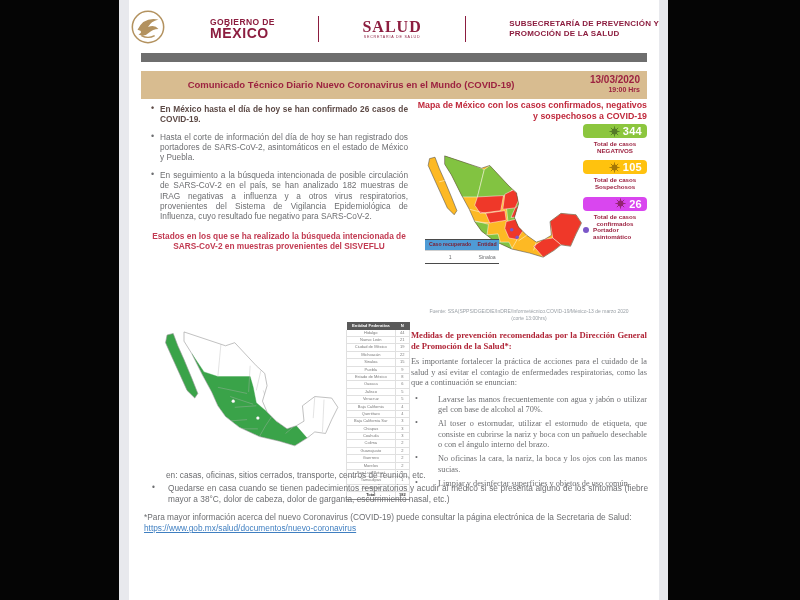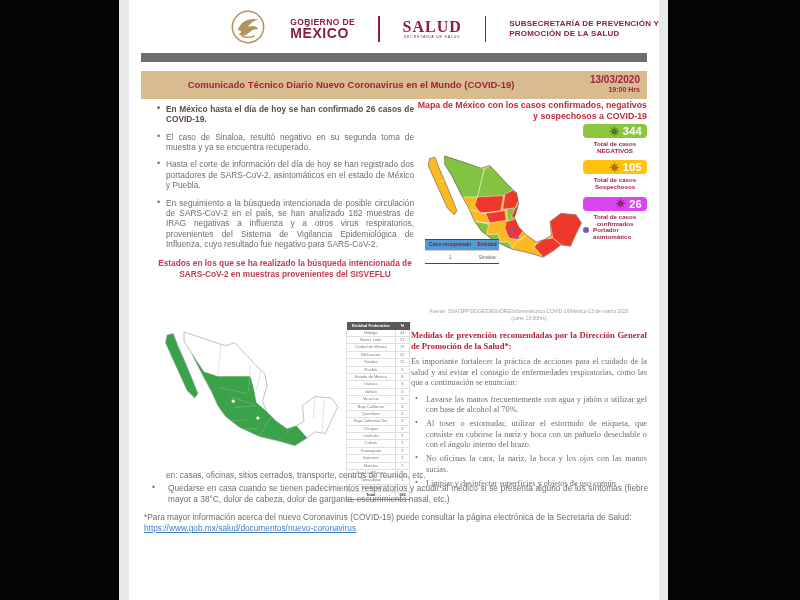--- a/index.html
+++ b/index.html
@@ -4,40 +4,40 @@
 <style>
   html,body{margin:0;padding:0;background:#000;}
   .stage{position:relative;width:800px;height:600px;background:#050505;overflow:hidden;
          font-family:"Liberation Sans",sans-serif;-webkit-font-smoothing:antialiased;}
   .edge{position:absolute;top:0;height:600px;background:#e8e9ed;}
   .edge.l{left:119px;width:10px;}
   .edge.r{left:659px;width:9px;}
   .paper{position:absolute;left:129px;top:0;width:530px;height:600px;background:#ffffff;}
 
   
-  .hdr{position:absolute;top:6px;left:0;width:100%;height:46px;display:flex;align-items:center;justify-content:flex-end;gap:23px;}
+  .hdr{position:absolute;top:6px;left:0;width:100%;height:46px;display:flex;align-items:center;justify-content:space-between;gap:23px;}
   .brand-block{display:flex;flex-direction:column;line-height:1;}
   .gob-top{font-size:8.5px;font-weight:bold;color:#8c1d3f;letter-spacing:.4px;}
   .gob-main{font-size:14px;font-weight:bold;color:#8c1d3f;letter-spacing:.6px;}
   .vdiv{width:1.5px;height:26px;background:#8c1d3f;}
   .salud{font-family:"Liberation Serif",serif;font-size:16px;font-weight:bold;color:#8c1d3f;letter-spacing:1px;line-height:1;}
   .salud-sub{font-size:3.6px;color:#8c1d3f;letter-spacing:.8px;margin-top:1px;}
   .subsec{font-size:8px;font-weight:bold;color:#8c1d3f;line-height:1.2;letter-spacing:.2px;}
   .graybar{position:absolute;top:53px;left:12px;width:506px;height:9px;background:#6e6e6e;}
 
   
   .banner{position:absolute;top:71px;left:12px;width:506px;height:28px;background:#d8bc90;}
   .banner-title{position:absolute;left:6px;right:92px;top:0;height:100%;display:flex;align-items:center;justify-content:center;
                 font-size:9.5px;font-weight:bold;color:#9c2240;text-align:center;line-height:1.1;}
   .banner-date{position:absolute;right:7px;top:3px;text-align:right;color:#9c2240;line-height:1.15;}
   .banner-date .d1{font-size:10px;font-weight:bold;}
   .banner-date .d2{font-size:7px;font-weight:bold;}
 
   
-  .leftcol{position:absolute;top:104px;left:27px;width:258px;}
+  .leftcol{position:absolute;top:104px;left:21px;width:258px;}
   .b{position:relative;padding-left:10px;margin-bottom:7px;font-size:8.3px;line-height:1.25;color:#6d6e71;text-align:justify;}
   .b::before{content:"\2022";position:absolute;left:1px;top:-1px;font-size:9px;}
   .b.bold{font-weight:bold;color:#5d4a46;}
   .b.bold::before{color:#5d4a46;}
   .sisveflu{margin-top:9px;font-size:8.3px;font-weight:bold;color:#c23b52;text-align:center;line-height:1.3;}
 
   
   .rightcol{position:absolute;top:100px;left:282px;width:236px;}
   .map-title{font-size:8.8px;font-weight:bold;color:#c02a3d;text-align:right;line-height:1.25;}
   .map1{position:absolute;top:23px;left:-2px;width:178px;height:178px;}
@@ -66,21 +66,21 @@
   .states-table th{background:#595959;color:#fff;font-size:4.2px;padding:1.5px 1px;text-align:center;}
   .states-table td{border-bottom:.5px solid #e0e0e0;border-left:.5px solid #e0e0e0;border-right:.5px solid #e0e0e0;
                    padding:1px 2px;text-align:center;}
   .states-table td:first-child{text-align:center;}
   .states-table tr.total td{font-weight:bold;color:#333;border-bottom:1px solid #8a8a8a;}
 
   
   .prev{position:absolute;top:330px;left:282px;width:236px;font-family:Liberation Serif, serif;}
   .prev-h{font-size:8.6px;font-weight:bold;color:#b02537;text-align:justify;line-height:1.25;margin-bottom:6px;}
   .prev-p{font-size:8.3px;color:#6d6e71;text-align:justify;line-height:1.25;margin-bottom:6px;}
-  .pb{position:relative;padding-left:15px;margin-bottom:4px;font-size:8.3px;color:#6d6e71;text-align:justify;line-height:1.25;}
+  .pb{position:relative;padding-left:27px;margin-bottom:4px;font-size:8.3px;color:#6d6e71;text-align:justify;line-height:1.25;}
   .pb::before{content:"\2022";position:absolute;left:4px;top:-1px;}
 
   
   .wide{position:absolute;top:470px;left:15px;width:504px;font-size:8.3px;color:#6d6e71;line-height:1.3;}
   .wide .cont{margin-left:22px;}
   .wide .pb2{position:relative;padding-left:24px;text-align:justify;margin-top:2px;}
   .wide .pb2::before{content:"\2022";position:absolute;left:8px;top:-1px;}
   .footer{position:absolute;top:512px;left:15px;width:506px;font-size:8.3px;color:#6d6e71;line-height:1.35;}
   .footer a{color:#3f7fc1;text-decoration:underline;}
 </style>
@@ -121,21 +121,20 @@
     <div class="banner">
       <div class="banner-title">Comunicado Técnico Diario Nuevo Coronavirus en el Mundo (COVID-19)</div>
       <div class="banner-date">
         <div class="d1">13/03/2020</div>
         <div class="d2">19:00 Hrs</div>
       </div>
     </div>
 
     <div class="leftcol">
       <div class="b bold">En México hasta el día de hoy se han confirmado 26 casos de COVID-19.</div>
-      <div class="b">El caso de Sinaloa, resultó negativo en su segunda toma de muestra y ya se encuentra recuperado.</div>
       <div class="b">Hasta el corte de información del día de hoy se han registrado dos portadores de SARS-CoV-2, asintomáticos en el estado de México y Puebla.</div>
       <div class="b">En seguimiento a la búsqueda intencionada de posible circulación de SARS-CoV-2 en el país, se han analizado 182 muestras de IRAG negativas a influenza y a otros virus respiratorios, provenientes del Sistema de Vigilancia Epidemiológica de Influenza, cuyo resultado fue negativo para SARS-CoV-2.</div>
       <div class="sisveflu">Estados en los que se ha realizado la búsqueda intencionada de SARS-CoV-2 en muestras provenientes del SISVEFLU</div>
     </div>
 
     <div class="rightcol">
       <div class="map-title">Mapa de México con los casos confirmados, negativos y sospechosos a COVID-19</div>
 
       <svg class="map1" viewBox="0 0 260 180">
         <defs>

